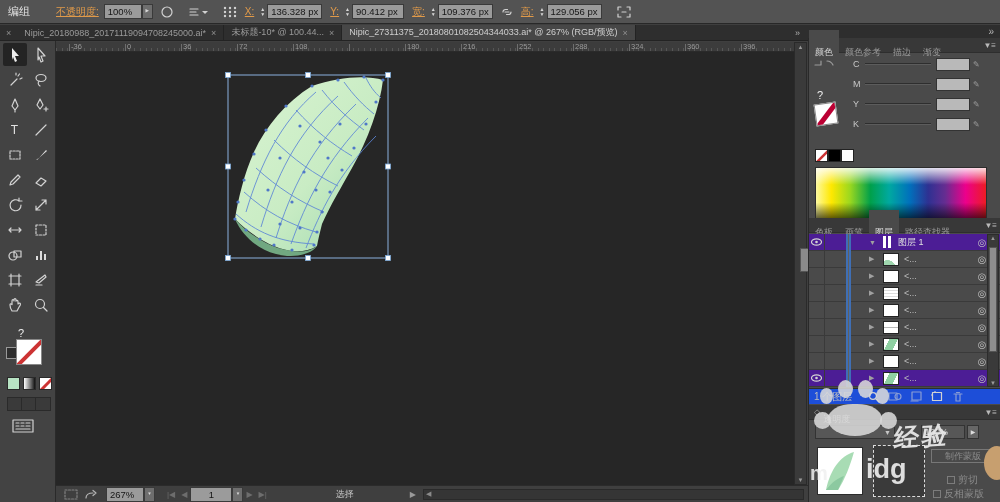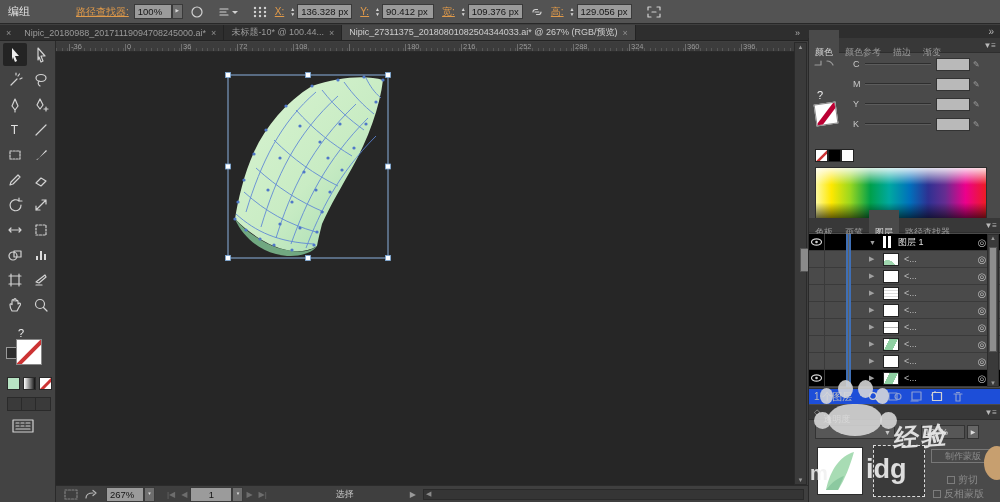--- a/index.html
+++ b/index.html
@@ -54,21 +54,21 @@
 .ptab{padding:15px 6px;height:15px;line-height:15px;white-space:nowrap}
 .ptab.active{background:#4a4a4a;color:#d6d6d6}
 .pmenu{margin-left:auto;margin-right:4px;color:#b9b9b9;font-size:8px}
 .chrow{position:absolute;height:14px;display:flex;align-items:center}
 .chlab{width:12px;color:#c6c6c6;font-size:9px}
 .chtrack{width:66px;height:2px;background:#2e2e2e;border-bottom:1px solid #5c5c5c;margin-right:5px}
 .chbox{width:34px;height:13px;background:#b9b9b9;border:1px solid #333}
 .chpen{color:#9a9a9a;font-size:8px;margin-left:3px}
 
 .lrow{display:flex;align-items:center;height:17px;background:#4a4a4a;border-bottom:1px solid #3a3a3a;position:relative}
-.lrow.sel,.lrow.layer1{background:#000000}
+.lrow.sel,.lrow.layer1{background:#4c1d95}
 .lc.eye{width:16px;height:17px;border-right:1px solid #3a3a3a;display:flex;align-items:center;justify-content:center}
 .bluebar{position:absolute;left:37px;top:0;width:5px;height:17px;
   background:linear-gradient(to right,#3f6fb5 2px,#606060 2px,#606060 3px,#3f6fb5 3px)}
 .tri{width:10px;margin-left:44px;color:#a0a0a0;font-size:7px}
 .thumb{width:16px;height:13px;background:#fff;border:1px solid #232323;margin-left:4px}
 .t-green-arc{background:radial-gradient(circle at 25% 130%,#9fd6ae 45%,#fff 47%)}
 .t-lines{background:repeating-linear-gradient(#fff 0 2px,#dcdcdc 2px 3px)}
 .t-wave{background:linear-gradient(to bottom,#fff 42%,#b9b9b9 42% 58%,#fff 58%)}
 .t-green{background:linear-gradient(115deg,#fff 28%,#8fd0a2 28% 72%,#fff 72%)}
 .llab{flex:1;margin-left:5px;color:#bdbdbd;font-size:9px;overflow:hidden;white-space:nowrap}
@@ -92,22 +92,22 @@
 #wm .tag{position:absolute;left:58px;top:74px;color:#f0f0f0;font-size:27px;font-weight:bold;opacity:.9}
 #wm .tagm{position:absolute;left:2px;top:82px;color:#f0f0f0;font-size:20px;font-weight:bold;opacity:.85}
 #wm .blob{position:absolute;right:-10px;top:66px;width:26px;height:34px;background:#c79f6f;border-radius:50%}
 </style>
 </head>
 <body>
 
 <div id="app">
 
   <div id="cbar" class="abs">
-    <span style="color:#e2e2e2;font-size:11px;margin-right:46px">编组</span>
-    <span class="olabel" style="margin-right:5px">路径查找器:</span>
+    <span style="color:#e2e2e2;font-size:11px;margin-right:26px">编组</span>
+    <span class="olabel" style="margin-right:5px">不透明度:</span>
     <span class="vbox" style="min-width:38px">100%</span>
     <span class="spin">▶</span>
     <span class="cbic">
         <svg width="14" height="14">
           <circle class="ic" cx="7" cy="7" r="5"></circle>
         </svg>
       </span>
     <span class="cbic">
         <svg width="20" height="14">
           <path class="ic" d="M2 4 h8 M2 7 h6 M2 10 h8"></path>

